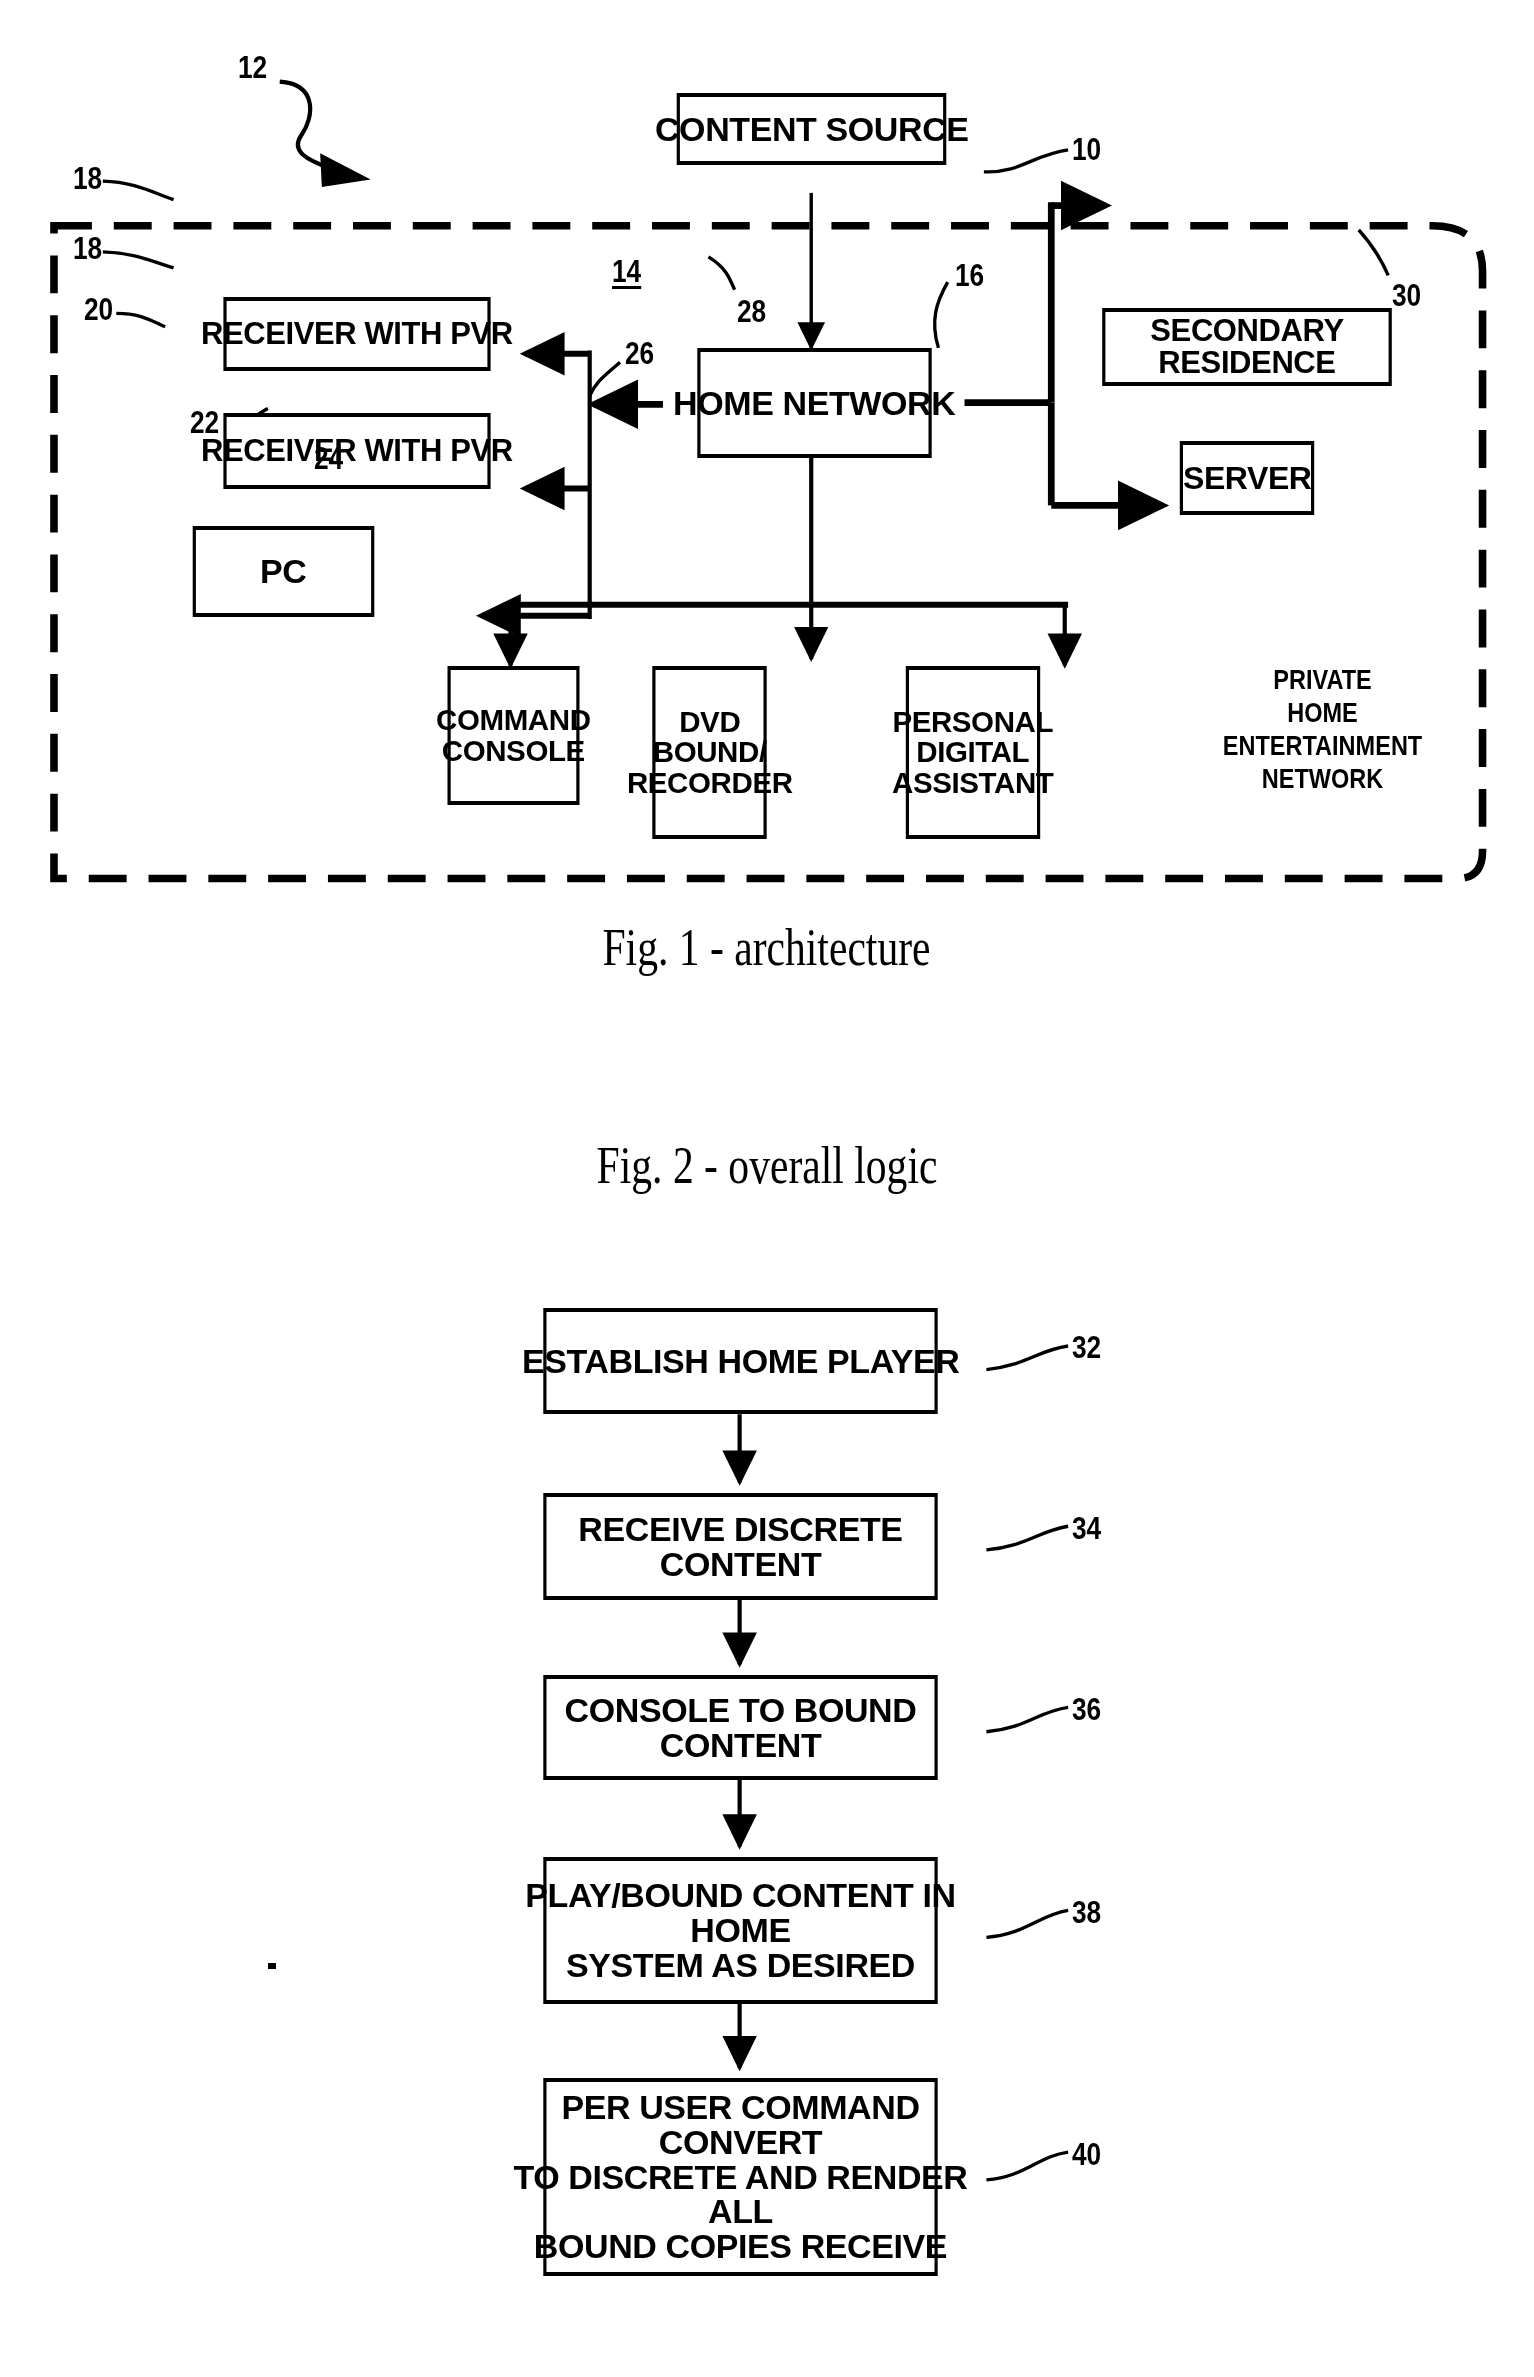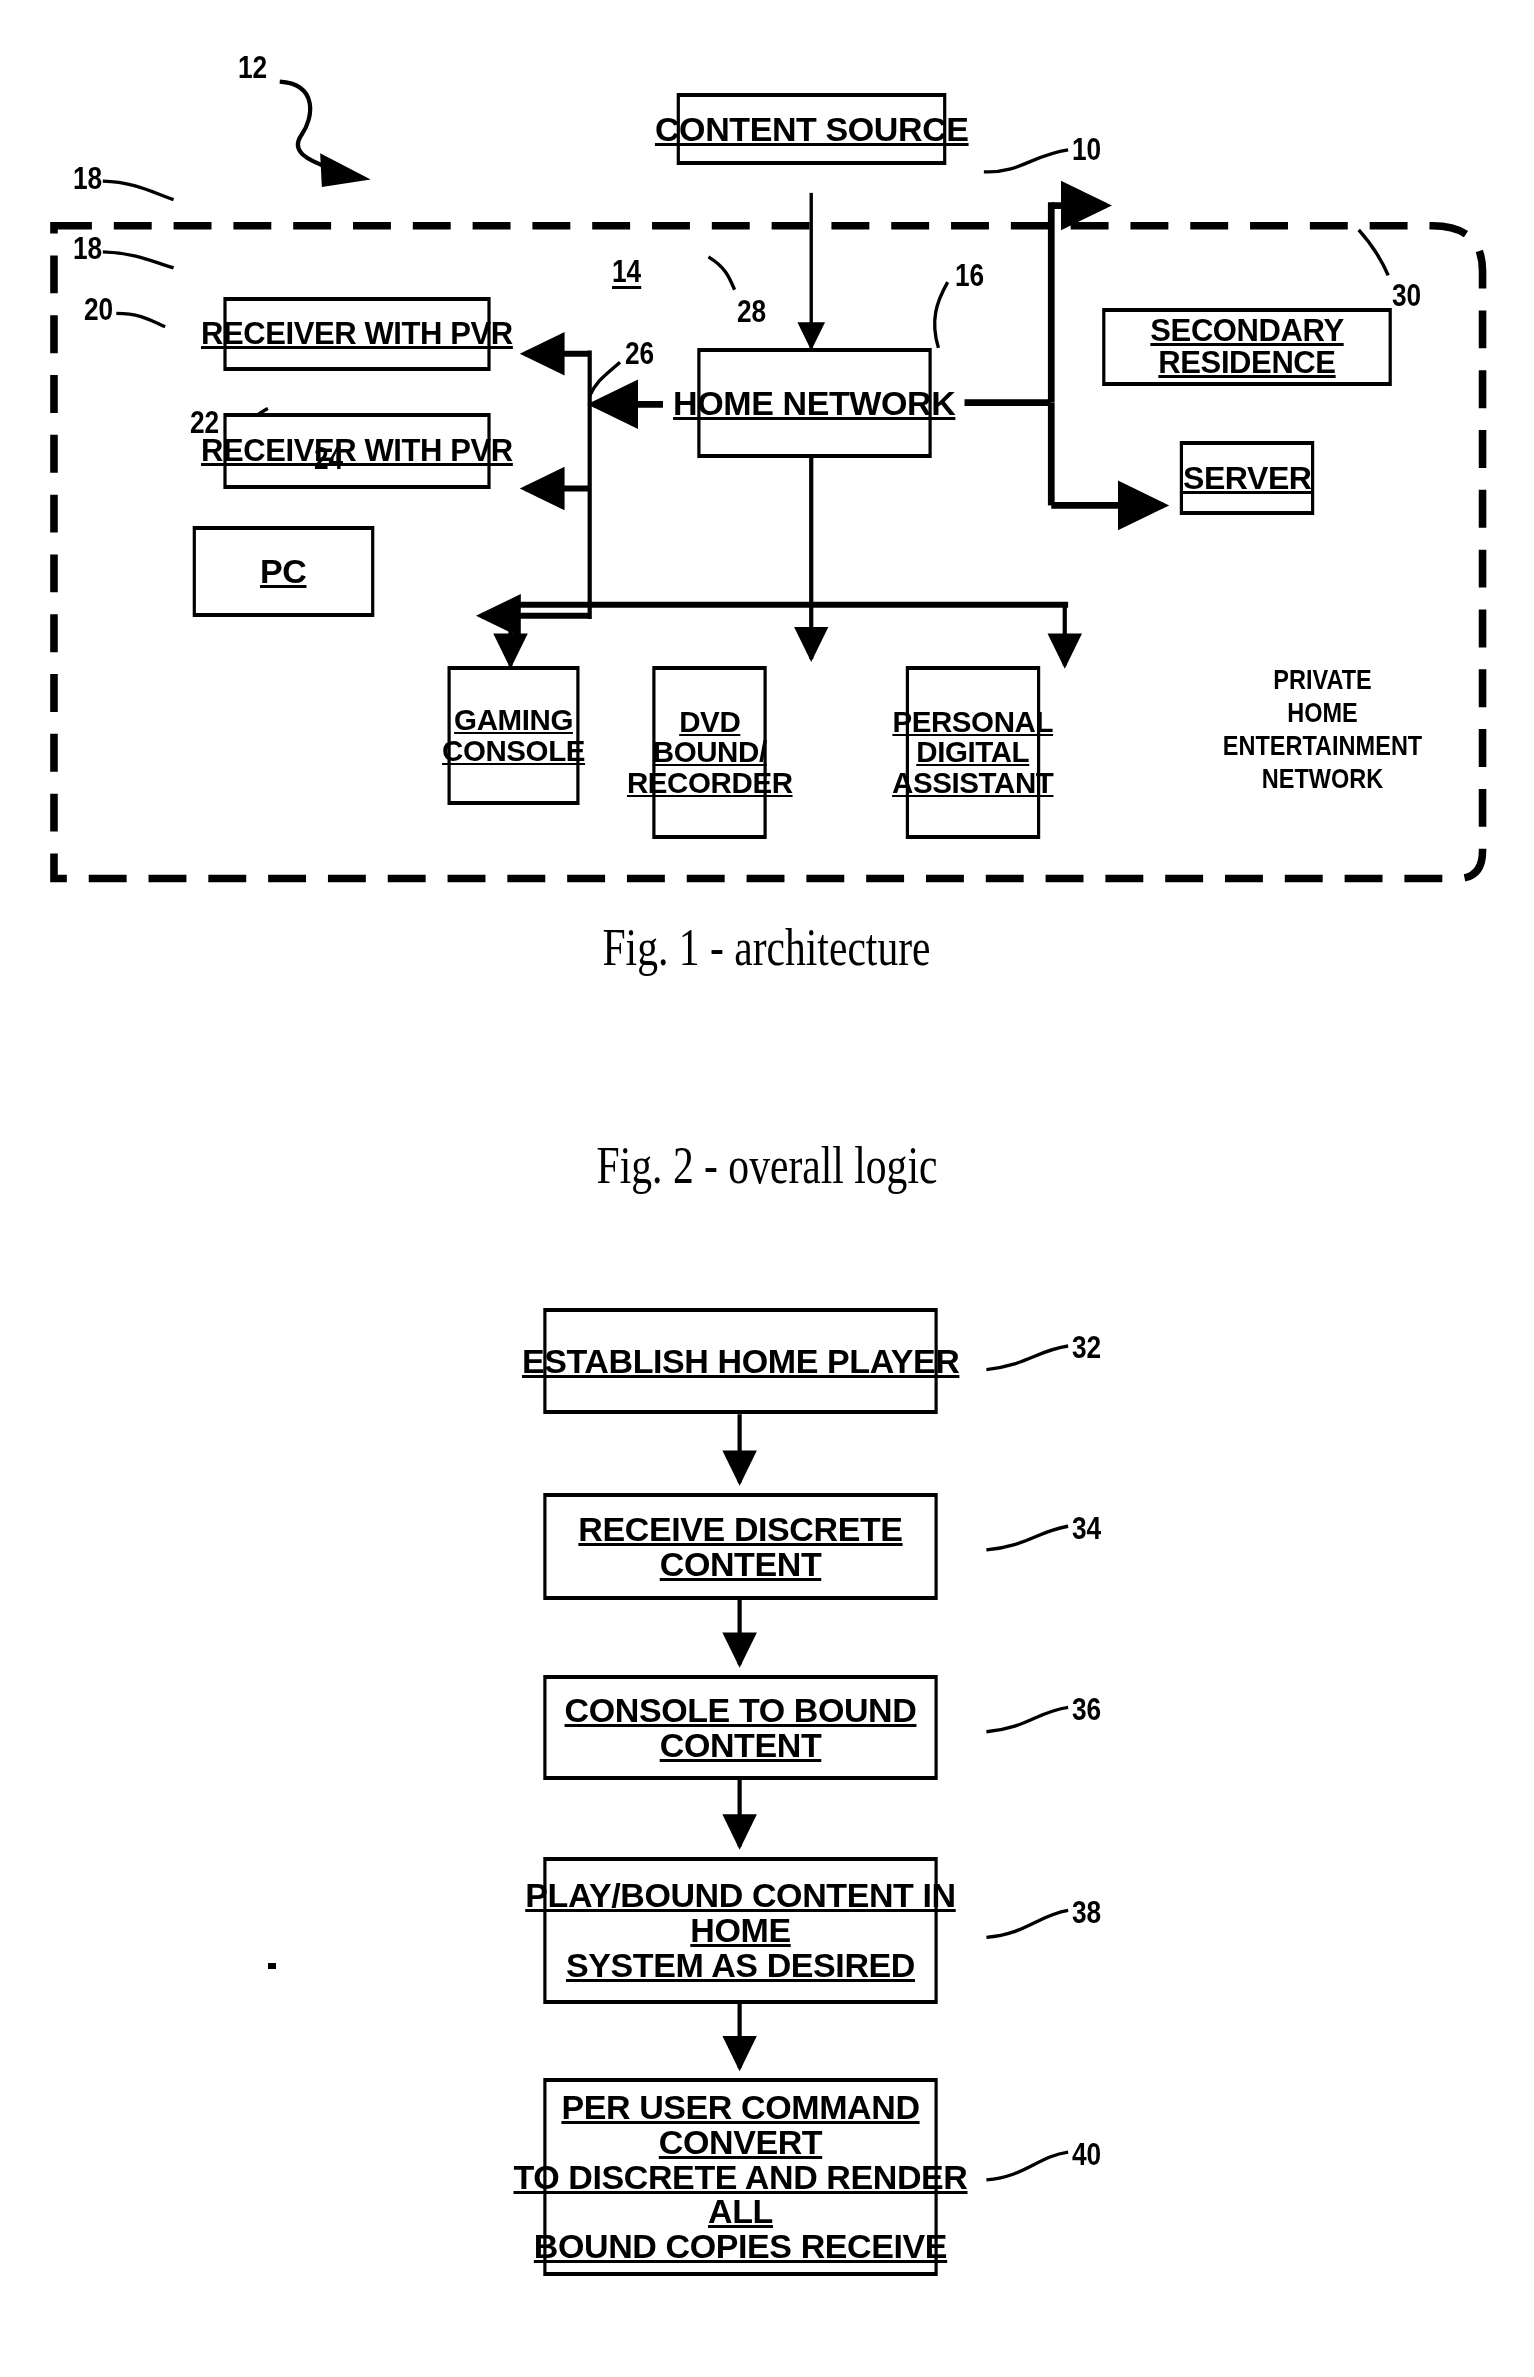--- a/index.html
+++ b/index.html
@@ -40,21 +40,20 @@
     color: #000;
     letter-spacing: -0.4px;
     line-height: 1.02;
     transform: scaleX(0.80);
     transform-origin: center center;
   }
   .pbox > span {
     display: block;
     transform: scaleX(1.25);
     white-space: pre-line;
-    text-decoration: underline;
   }
   
   .refnum {
     position: absolute;
     font-family: "Liberation Sans Narrow", "Liberation Sans", sans-serif;
     font-weight: bold;
     font-size: 32px;
     color: #000;
     transform: scaleX(0.82);
     transform-origin: left center;
@@ -187,21 +186,21 @@
 
   <div class="pbox" style="left:190px; top:413px; width:334px; height:76px; font-size:31px;">
     <span>RECEIVER WITH PVR</span>
   </div>
 
   <div class="pbox" style="left:170px; top:526px; width:227px; height:91px; font-size:34px;">
     <span>PC</span>
   </div>
 
   <div class="pbox" style="left:431px; top:666px; width:165px; height:139px; font-size:29.5px;">
-    <span>GAMING
+    <span>COMMAND
 CONSOLE</span>
   </div>
 
   <div class="pbox" style="left:638px; top:666px; width:143px; height:173px; font-size:29.5px;">
     <span>DVD
 BOUND/
 RECORDER</span>
   </div>
 
   <div class="pbox" style="left:889px; top:666px; width:168px; height:173px; font-size:29.5px;">

